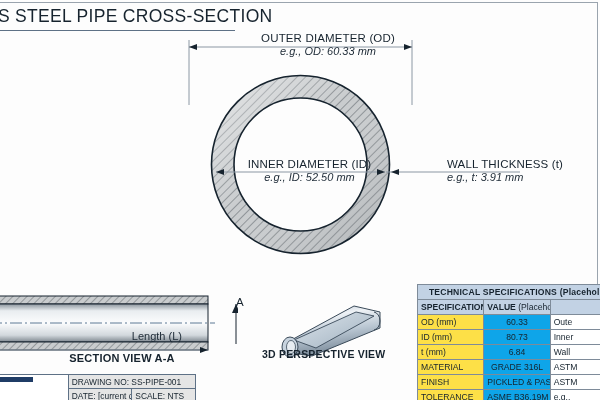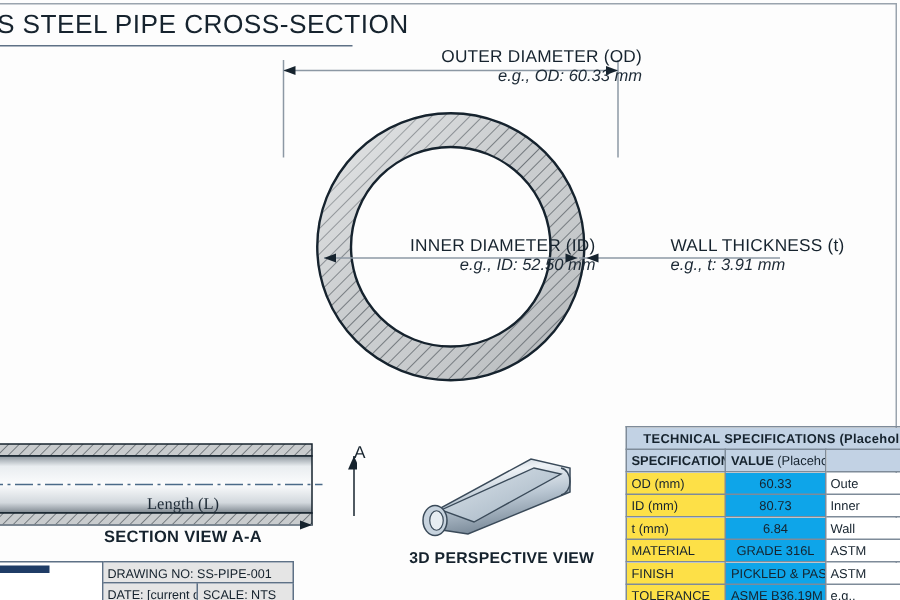--- a/index.html
+++ b/index.html
@@ -19,46 +19,46 @@
     font-size:17.5px;letter-spacing:.3px;color:#16232e;
     white-space:nowrap;
   }
   .title-rule{position:absolute;left:-30px;top:30px;width:265px;height:1px;background:#5e7186;}
 
   
   .ring-wrap{position:absolute;left:208px;top:72px;width:185px;height:185px;}
   .ring{position:absolute;inset:0;}
 
   
-  .dim{position:absolute;text-align:right;line-height:1.25;white-space:nowrap;}
+  .dim{position:absolute;text-align:center;line-height:1.25;white-space:nowrap;}
   .dim .l1{font-size:11.5px;color:#16232e;letter-spacing:.15px;}
   .dim .l2{font-size:11px;color:#1d2a36;font-style:italic;}
 
   .od-dim{left:228px;top:31px;width:200px;}
   .id-dim{left:222px;top:157px;width:175px;}
   .wt-dim{left:447px;top:157px;width:160px;text-align:left;}
 
   
   .sec-wrap{position:absolute;left:-30px;top:282px;width:268px;height:80px;}
   .sec-caption{
     position:absolute;left:42px;top:352px;width:160px;text-align:center;
     font-size:11px;font-weight:bold;color:#16232e;letter-spacing:.2px;
   }
   .len-label{
-    position:absolute;left:62px;top:330px;width:120px;text-align:center;
-    font-size:11px;color:#1d2a36;font-family:Liberation Serif, serif;
+    position:absolute;left:62px;top:330px;width:120px;text-align:right;
+    font-size:11px;color:#1d2a36;
   }
   .a-mark{
     position:absolute;left:236px;top:296px;font-size:11.5px;color:#16232e;
   }
 
   
   .persp-wrap{position:absolute;left:268px;top:300px;width:130px;height:62px;}
   .persp-caption{
-    position:absolute;left:262px;top:366px;width:145px;text-align:center;
+    position:absolute;left:262px;top:348px;width:145px;
     font-size:10.5px;font-weight:bold;color:#16232e;letter-spacing:.2px;
   }
 
   
   .spec{
     position:absolute;left:417px;top:284px;width:200px;
     border-collapse:collapse;font-size:8.6px;color:#16232e;
     table-layout:fixed;
   }
   .spec td,.spec th{

